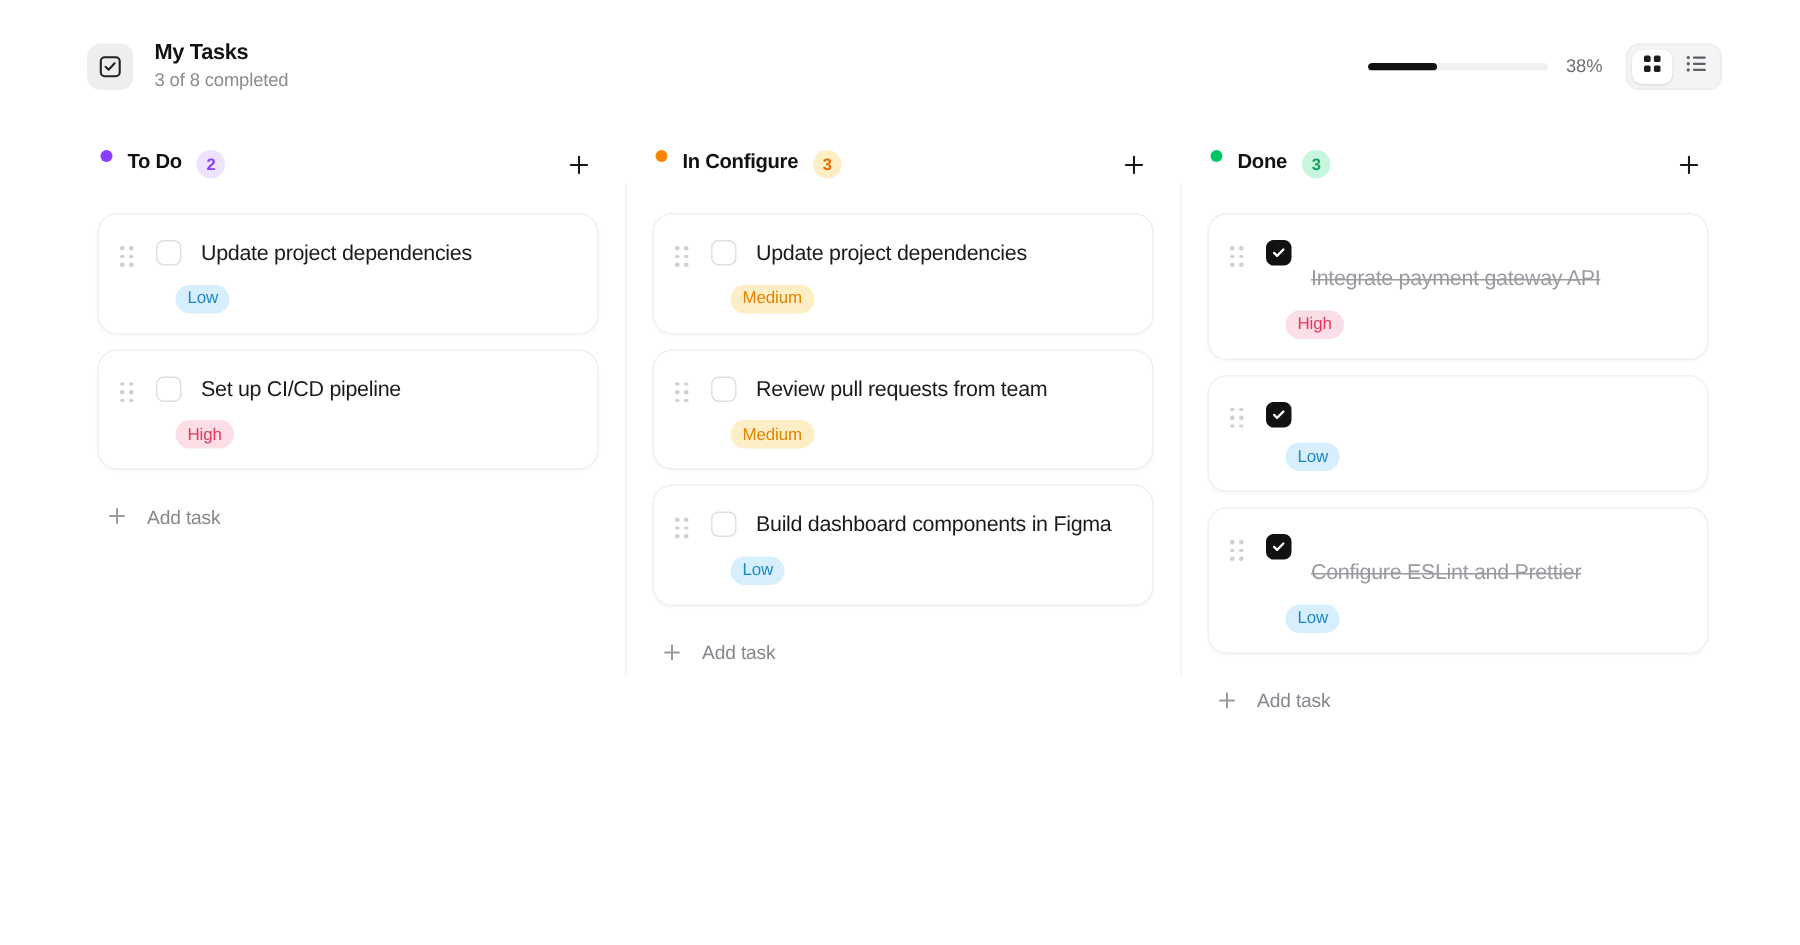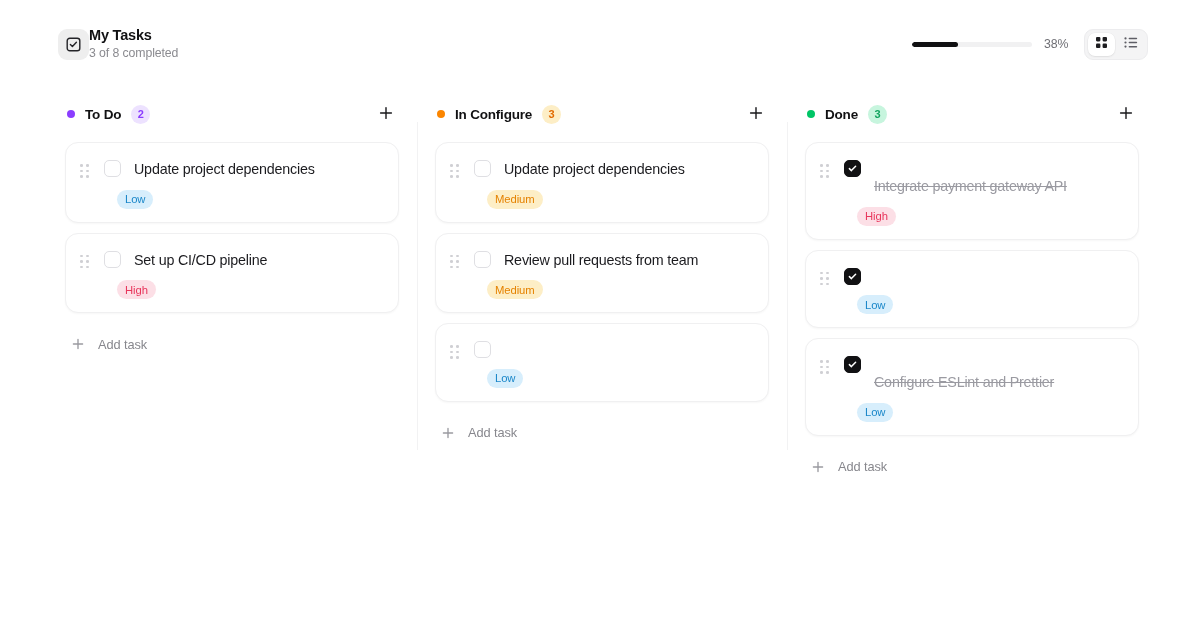--- a/index.html
+++ b/index.html
@@ -37,20 +37,21 @@
     border-radius: 9px;
     background: #eeeeee;
     display: flex;
     align-items: center;
     justify-content: center;
     flex: 0 0 auto;
   }
   .app-icon svg { display: block; }
 
   .title-block {
+    margin-left: 14px;
     display: flex;
     flex-direction: column;
     justify-content: flex-start;
   }
   .app-title {
     font-size: 14.5px;
     font-weight: 700;
     color: #111113;
     letter-spacing: -0.2px;
     line-height: 17px;
@@ -135,21 +136,21 @@
     left: 0;
     top: 34px;
     bottom: 180px;
     width: 1px;
     background: #f2f2f3;
   }
   .col-1 { margin-left: 47px; }
 
   .col-header {
     display: flex;
-    align-items: center;
+    align-items: flex-start;
     height: 28px;
     padding: 0 2px;
     margin-bottom: 14px;
   }
   .col-dot {
     width: 8px;
     height: 8px;
     border-radius: 50%;
     flex: 0 0 auto;
   }
@@ -445,20 +446,21 @@
             <div class="card-top">
               <div class="drag-handle">
                 <i></i>
                 <i></i>
                 <i></i>
                 <i></i>
                 <i></i>
                 <i></i>
               </div>
               <div class="checkbox"></div>
+              <div class="card-title">Build dashboard components in Figma</div>
             </div>
             <div class="badge-row"><span class="badge" style="background: rgb(215, 238, 252); color: rgb(27, 135, 201);">Low</span></div>
           </div>
         </div>
         <button class="add-task">
           <span class="plus">
             <svg width="12" height="12" viewBox="0 0 12 12" fill="none">
               <path d="M6 1.4V10.6M1.4 6H10.6" stroke="#9a9aa0" stroke-width="1.35" stroke-linecap="round"></path>
             </svg>
           </span>

